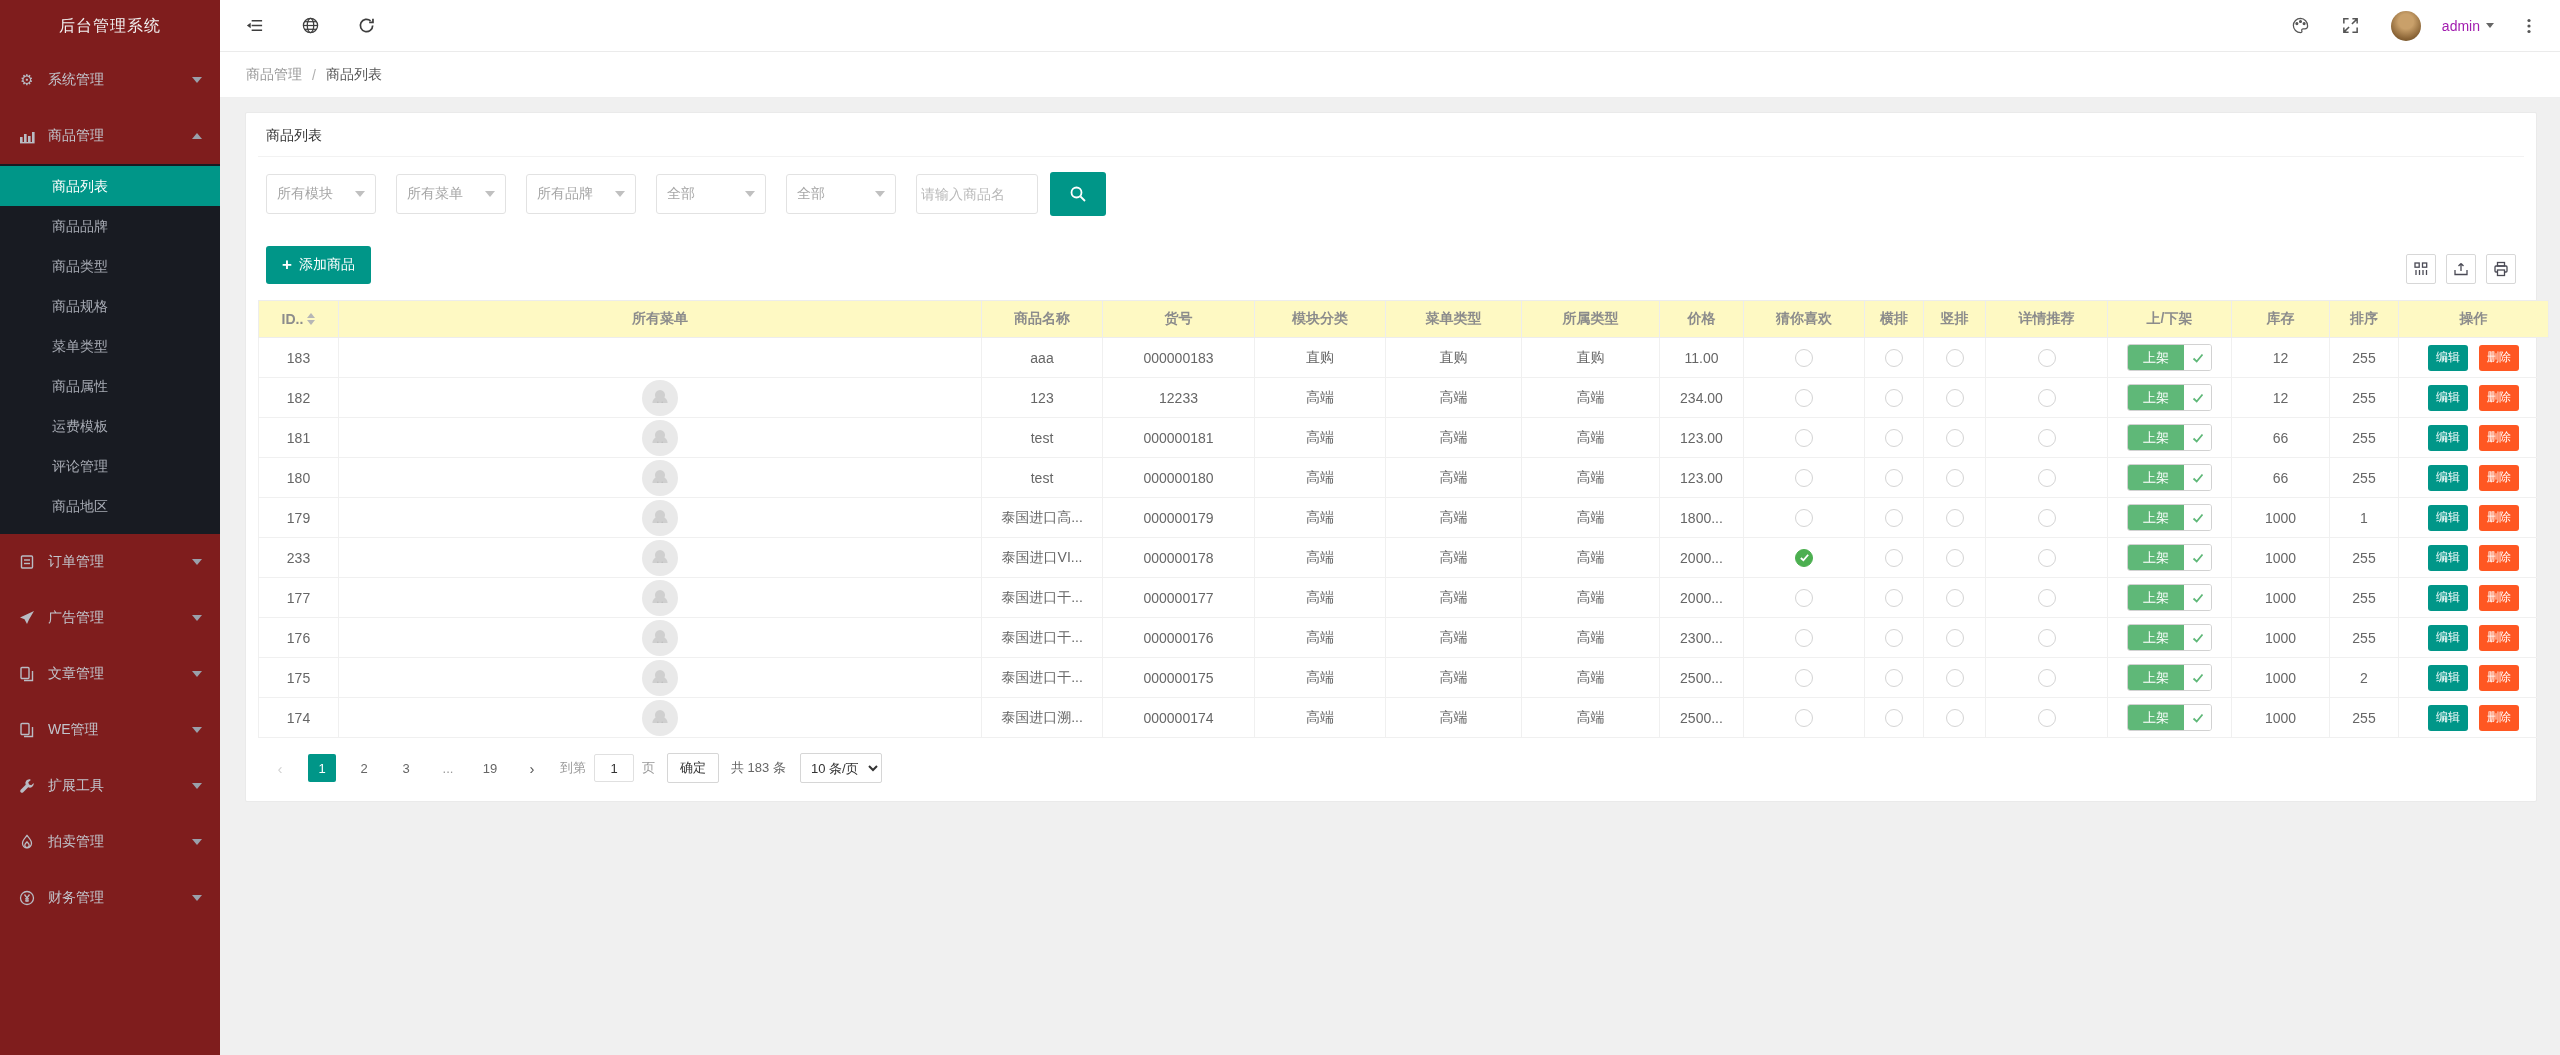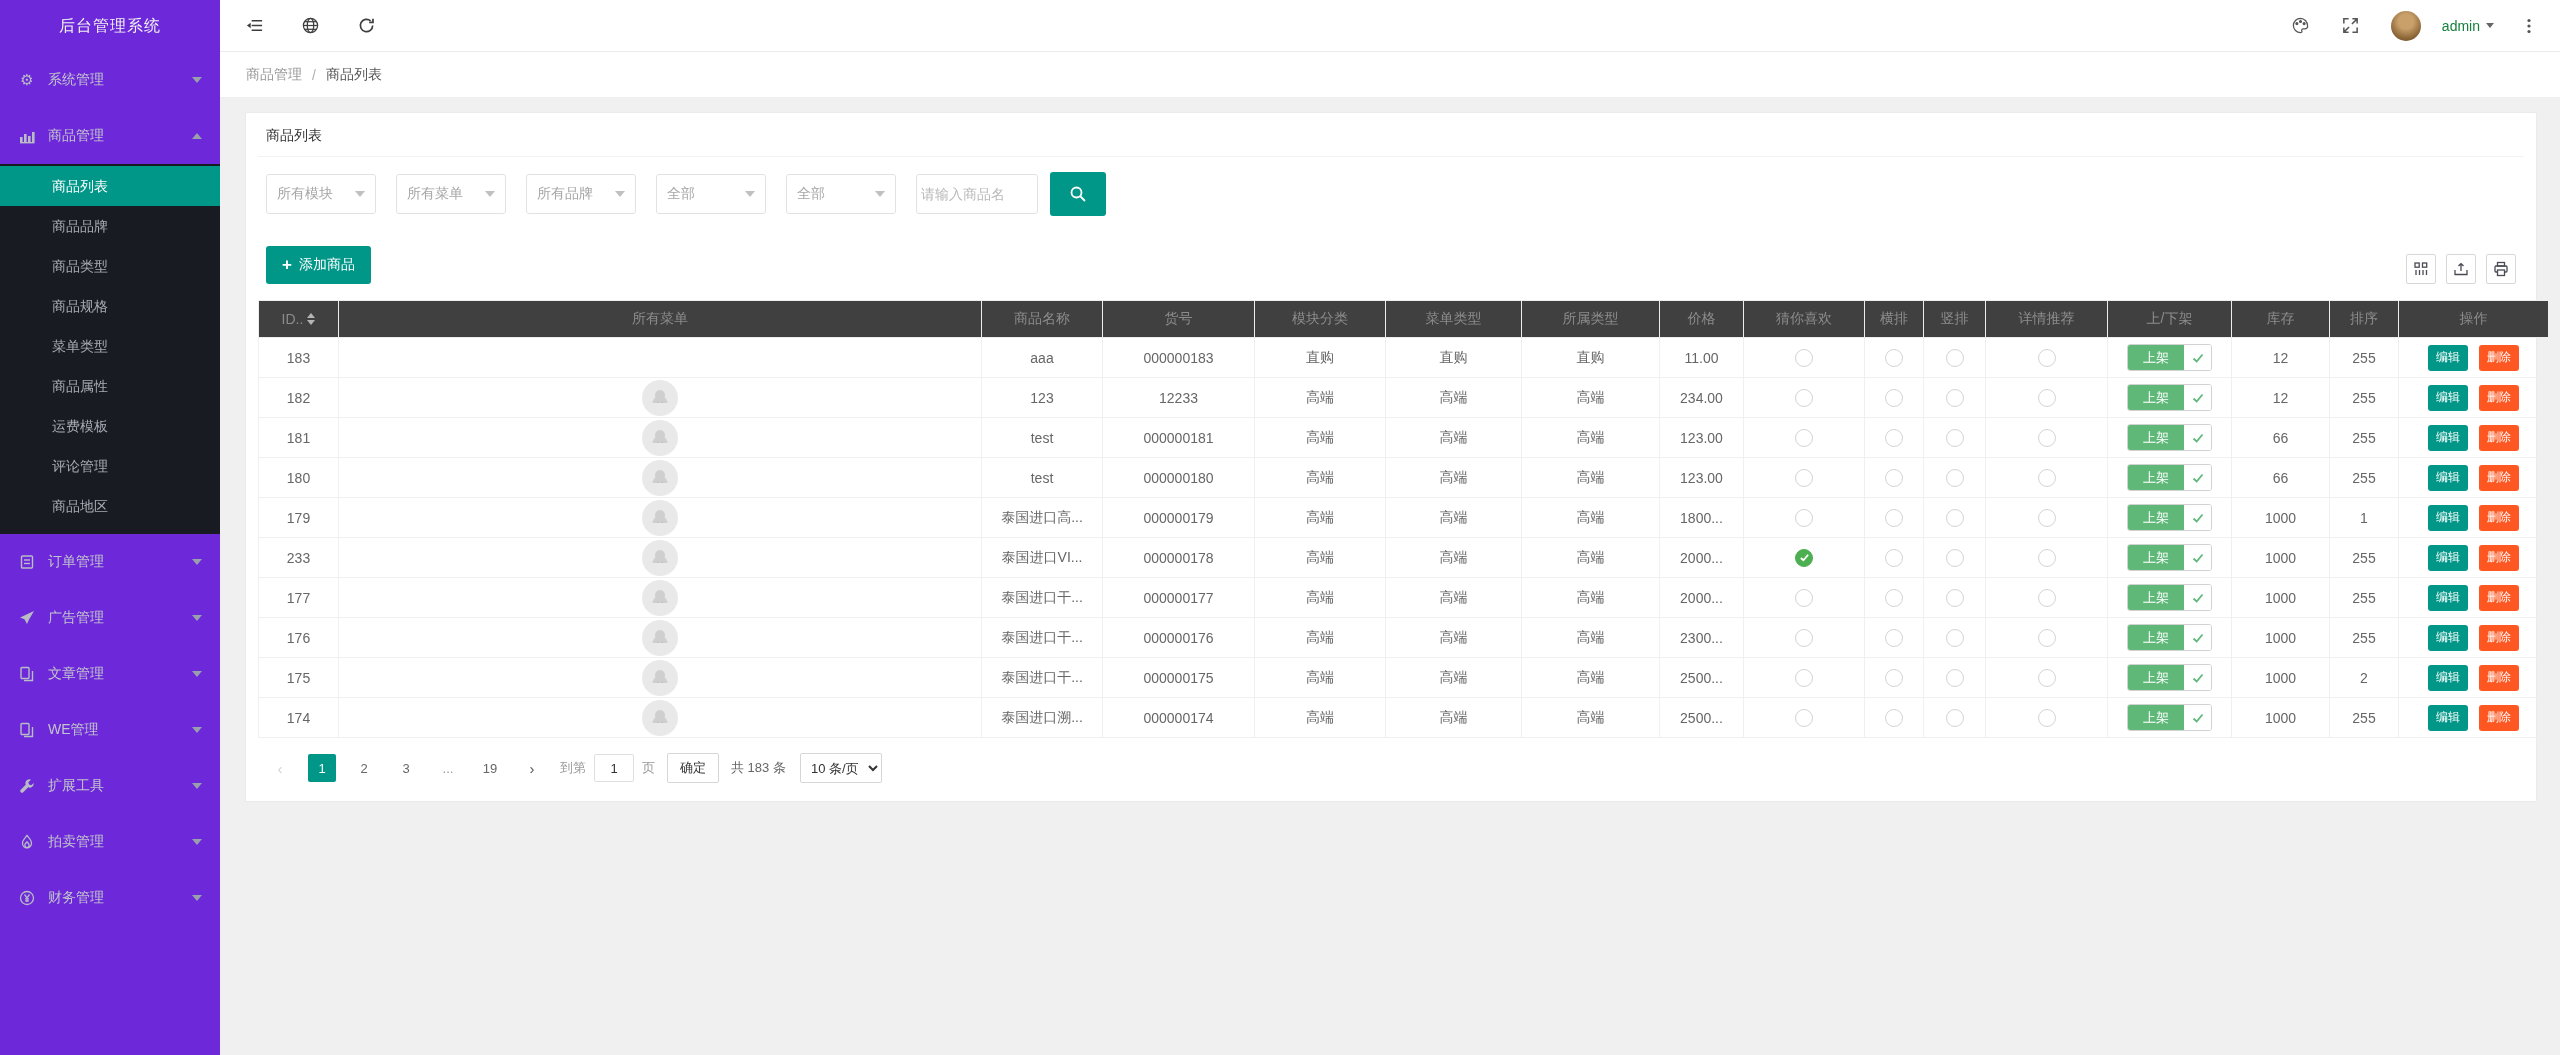--- a/index.html
+++ b/index.html
@@ -5,42 +5,42 @@
   * { box-sizing: border-box; }
   html,body { margin:0; padding:0; }
   body {
     width:2560px; height:1055px; overflow:hidden;
     font-family:"Liberation Sans","DejaVu Sans",sans-serif;
     font-size:14px; color:#333; background:#f0f0f0;
   }
   .app { display:flex; height:100%; }
 
   
-  .sidebar { width:220px; flex:0 0 220px; background:#6d28d9; color:#c2c5cc; overflow:hidden; }
+  .sidebar { width:220px; flex:0 0 220px; background:#7f1d1d; color:#c2c5cc; overflow:hidden; }
   .logo { height:52px; line-height:52px; text-align:center; color:#f2f2f2; font-size:16px; letter-spacing:1px; }
   .menu-item { height:56px; display:flex; align-items:center; padding:0 18px; cursor:pointer; color:#c2c5cc; }
   .menu-item .mi { width:18px; height:18px; margin-right:12px; display:inline-flex; align-items:center; justify-content:center; color:#b9bcc4; font-size:15px; }
   .menu-item .mi svg { width:16px; height:16px; }
   .caret-down, .caret-up { margin-left:auto; width:0; height:0; border-left:5px solid transparent; border-right:5px solid transparent; }
   .caret-down { border-top:6px solid #9aa0ab; }
   .caret-up { border-bottom:6px solid #9aa0ab; }
   .submenu { background:#181b22; padding:2px 0 8px; }
   .submenu-item { height:40px; line-height:40px; padding-left:52px; color:#a7abb4; cursor:pointer; font-size:14px; }
   .submenu-item.active { background:#009688; color:#fff; }
 
   
   .main { flex:1; display:flex; flex-direction:column; min-width:0; }
   .topbar { height:52px; background:#fff; border-bottom:1px solid #ebebeb; display:flex; align-items:center; padding:0 22px; flex:0 0 52px; }
   .tb-icon { width:24px; height:24px; color:#3e3e3e; margin-right:32px; display:inline-flex; align-items:center; justify-content:center; cursor:pointer; }
   .tb-icon svg { width:19px; height:19px; }
   .tb-right { margin-left:auto; display:flex; align-items:center; }
   .tb-right .tb-icon { margin-right:0; margin-left:26px; color:#555; }
   .avatar { width:30px; height:30px; border-radius:50%; margin-left:28px; margin-right:9px;
             background:radial-gradient(circle at 50% 35%, #c9a06a 0 30%, #8a6436 70%, #5d421f 100%); cursor:pointer; }
-  .username { color:#15803d; cursor:pointer;margin-left:12px; }
+  .username { color:#a21caf; cursor:pointer;margin-left:12px; }
   .user-caret { width:0;height:0;border-left:4px solid transparent;border-right:4px solid transparent;border-top:5px solid #666; margin-left:6px; cursor:pointer; }
   .more-vert { margin-left:26px; color:#555; cursor:pointer; display:inline-flex; }
   .more-vert svg { width:18px; height:18px; }
 
   .breadcrumb { height:46px; background:#fff; border-bottom:1px solid #efefef; display:flex; align-items:center; padding:0 26px; color:#999; flex:0 0 46px; }
   .breadcrumb .bc-link { cursor:pointer; }
   .breadcrumb .bc-sep { margin:0 10px; color:#b0b0b0; }
   .breadcrumb .bc-cur { color:#555; }
 
   .content { flex:1; padding:14px 23px 0 25px; overflow:hidden; }
@@ -60,21 +60,21 @@
   
   .toolbar { display:flex; align-items:flex-end; justify-content:space-between; padding:26px 8px 16px; }
   .add-btn { height:38px; background:#009688; color:#fff; border:none; border-radius:3px; padding:0 16px; font-size:14px; display:flex; align-items:center; cursor:pointer; }
   .add-btn .plus { font-size:17px; margin-right:7px; font-weight:bold; }
   .tool-icons { display:flex; }
   .icon-btn { width:30px; height:30px; border:1px solid #d7d7d7; border-radius:2px; background:#fff; margin-left:10px; display:flex; align-items:center; justify-content:center; color:#4a4a55; cursor:pointer; }
   .icon-btn svg { width:16px; height:16px; }
 
   
   table { width:100%; border-collapse:collapse; table-layout:fixed; font-size:14px; color:#666; }
-  thead th { background:#404040; height:37px; font-weight:normal; color:#8c8c8c; border:1px solid #ededed; padding:0 4px; overflow:hidden; white-space:nowrap; }
+  thead th { background:#fef9c3; height:37px; font-weight:bold; color:#8c8c8c; border:1px solid #ededed; padding:0 4px; overflow:hidden; white-space:nowrap; }
   tbody td { height:40px; text-align:center; border:1px solid #f0f0f0; padding:0 4px; overflow:hidden; white-space:nowrap; }
   .th-id { display:inline-flex; align-items:center; }
   .sorter { display:inline-flex; flex-direction:column; margin-left:4px; }
   .sorter i { width:0; height:0; border-left:4px solid transparent; border-right:4px solid transparent; display:block; }
   .sorter .s-up { border-bottom:5px solid #b6b6b6; margin-bottom:2px; }
   .sorter .s-dn { border-top:5px solid #b6b6b6; }
 
   .img-ph { width:36px; height:36px; border-radius:50%; background:#e9e9e9; display:inline-flex; align-items:center; justify-content:center; vertical-align:middle; }
   .img-ph svg { width:22px; height:22px; }
   .img-ph.hidden { visibility:hidden; }

